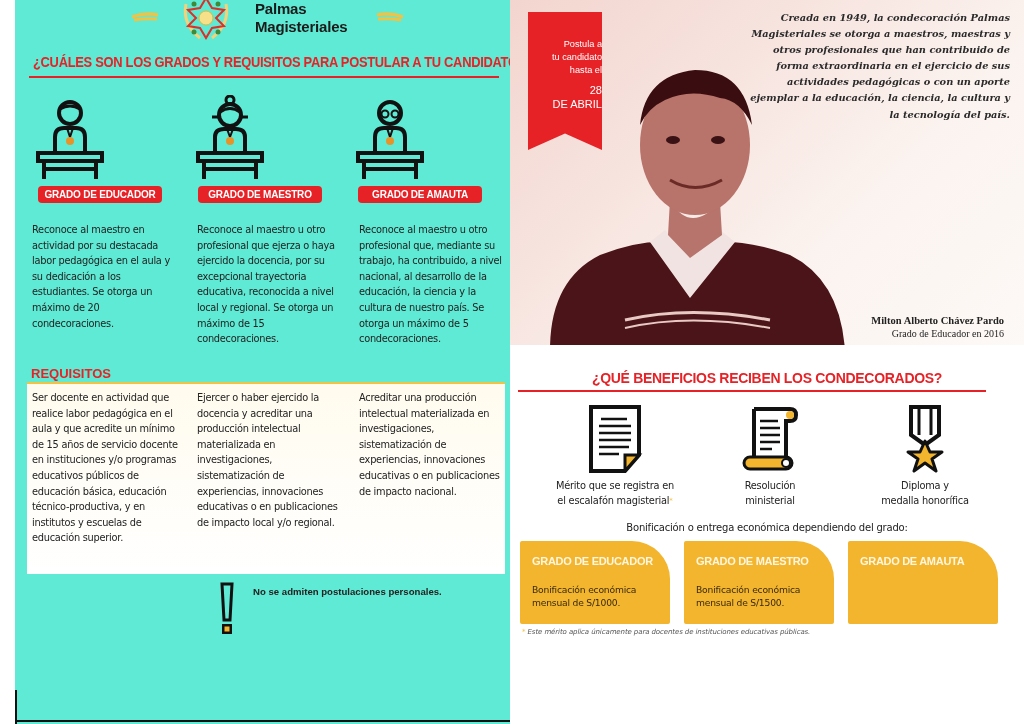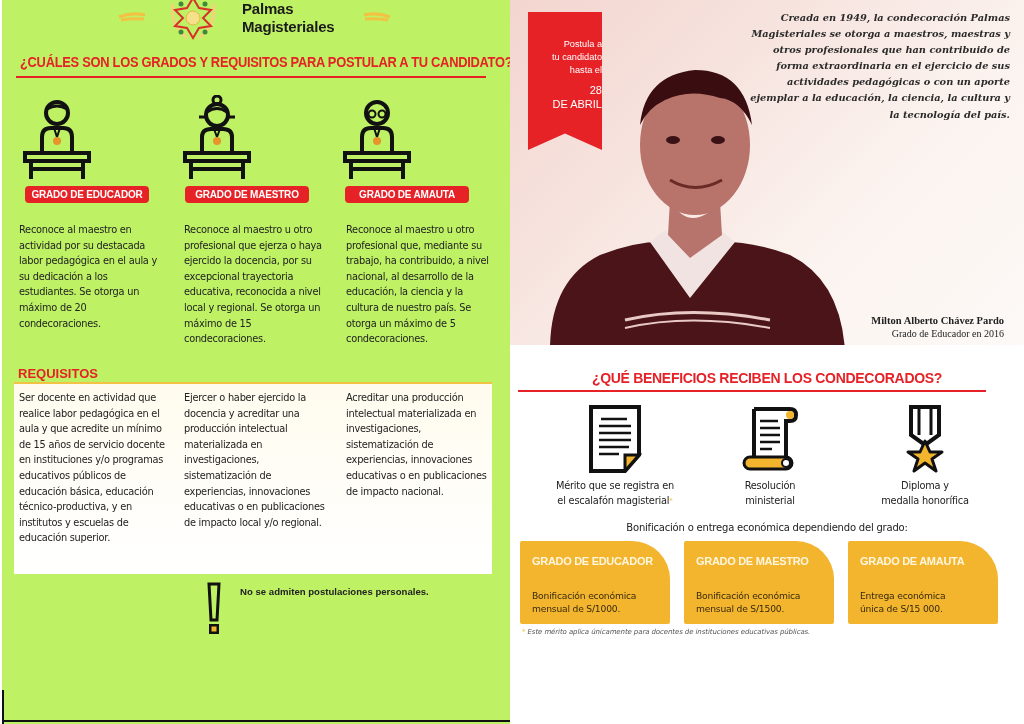--- a/index.html
+++ b/index.html
@@ -1,20 +1,20 @@
 <!DOCTYPE html>
 <html><head>
 <meta charset="utf-8">
 <style>
   * { box-sizing: border-box; margin: 0; padding: 0; }
   html, body { width: 1024px; height: 724px; overflow: hidden; background: #ffffff; }
   body { position: relative; font-family: "DejaVu Sans", sans-serif; color: #222; }
 
   
-  .left { position: absolute; left: 2px; top: 0; width: 510px; height: 724px; background: #bef264; }
+  .left { position: absolute; left: 15px; top: 0; width: 510px; height: 724px; background: #5eead4; }
   .logo-row { position: absolute; top: 0; left: 110px; width: 290px; height: 42px; }
   .wheat { position: absolute; top: 10px; width: 30px; height: 14px; }
   .wheat.l { left: 5px; } .wheat.r { left: 250px; }
   .emblem { position: absolute; left: 55px; top: -6px; width: 52px; height: 48px; }
   .logo-text { position: absolute; left: 130px; top: 0px; font-family: "Liberation Sans", sans-serif; font-weight: bold; font-size: 15px; line-height: 18px; color: #1a1a1a; letter-spacing: -0.2px; }
 
   .main-title { position: absolute; top: 54px; left: 18px; width: 470px; font-family: "Liberation Sans", sans-serif; font-weight: bold; font-size: 14px; color: #e62227; letter-spacing: -0.3px; text-align: center; transform: scaleX(0.92); transform-origin: left; white-space: nowrap; }
   .main-title-rule { position: absolute; top: 76px; left: 14px; width: 470px; height: 2px; background: #e62227; }
 
   .grade-col { position: absolute; top: 95px; width: 140px; }
@@ -51,21 +51,21 @@
   .ben-rule { position: absolute; top: 390px; left: 8px; width: 468px; height: 2px; background: #e62227; }
 
   .ben-col { position: absolute; top: 405px; width: 160px; text-align: center; }
   .ben-icon { width: 60px; height: 68px; margin: 0 auto; }
   .ben-label { margin-top: 2px; font-family: "DejaVu Sans", sans-serif; font-size: 9.8px; line-height: 14.5px; color: #222; letter-spacing: -0.2px; }
   .star-mark { color: #f2c244; font-size: 7px; vertical-align: top; }
 
   .bonus-intro { position: absolute; top: 522px; left: 0; width: 514px; text-align: center; font-size: 10px; color: #222; letter-spacing: -0.2px; }
   .bonus-card { position: absolute; top: 541px; width: 150px; height: 83px; background: #f2b52d; border-radius: 2px 38px 2px 2px; padding: 14px 10px 0 12px; }
   .bonus-card .head { font-family: "Liberation Sans", sans-serif; font-weight: bold; font-size: 11px; color: #fff6e0; letter-spacing: -0.3px; }
-  .bonus-card .body { margin-top: 22px; font-size: 9.2px; line-height: 13px; color: #3a2a10; letter-spacing: -0.2px; }
+  .bonus-card .body { margin-top: 16px; font-size: 9.2px; line-height: 13px; color: #3a2a10; letter-spacing: -0.2px; }
   .footnote { position: absolute; top: 628px; left: 12px; font-size: 7px; font-style: italic; color: #555; letter-spacing: -0.1px; }
   .footnote .star-mark { font-style: normal; }
 </style>
 </head>
 <body>
 
 <div class="left">
 
   <div class="logo-row">
     <svg class="wheat l" viewBox="0 0 30 14">
@@ -256,23 +256,19 @@
   </div>
   <div class="bonus-card" style="left:174px;">
     <div class="head">GRADO DE MAESTRO</div>
     <div class="body">
       <div>Bonificación económica</div>
       <div>mensual de S/1500.</div>
     </div>
   </div>
   <div class="bonus-card" style="left:338px;">
     <div class="head">GRADO DE AMAUTA</div>
-    <div class="body">
-      <div>Entrega económica</div>
-      <div>única de S/15 000.</div>
-    </div>
   </div>
 
   <div class="footnote">
     <span class="star-mark">*</span>
     <span>Este mérito aplica únicamente para docentes de instituciones educativas públicas.</span>
   </div>
 </div>
 
 </body></html>

